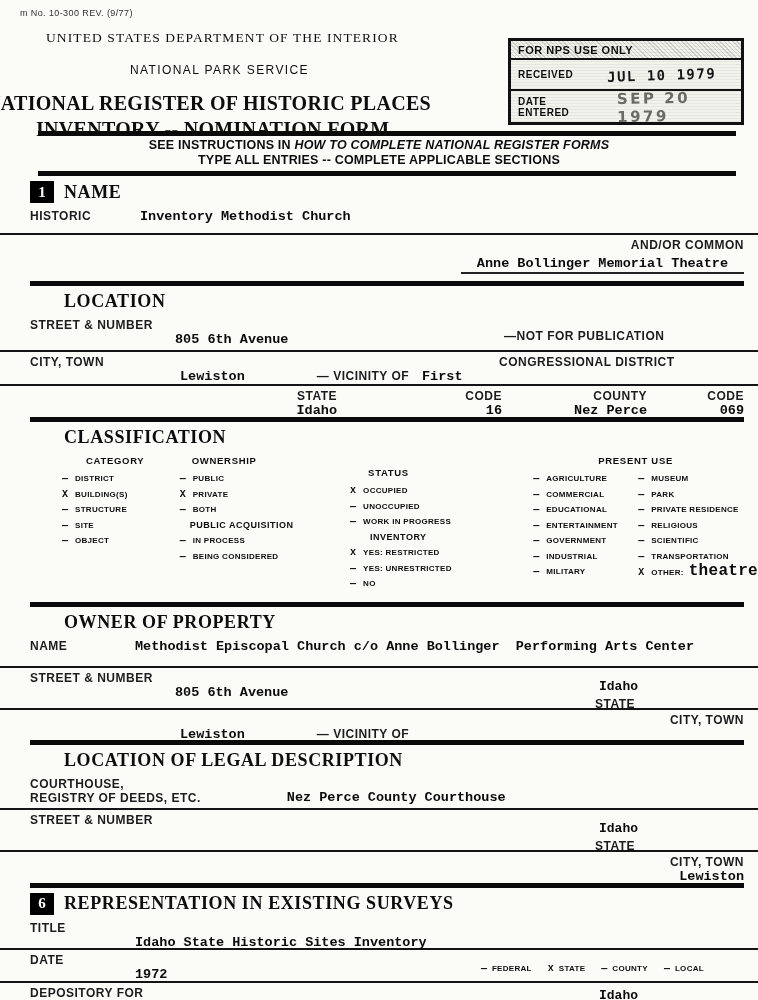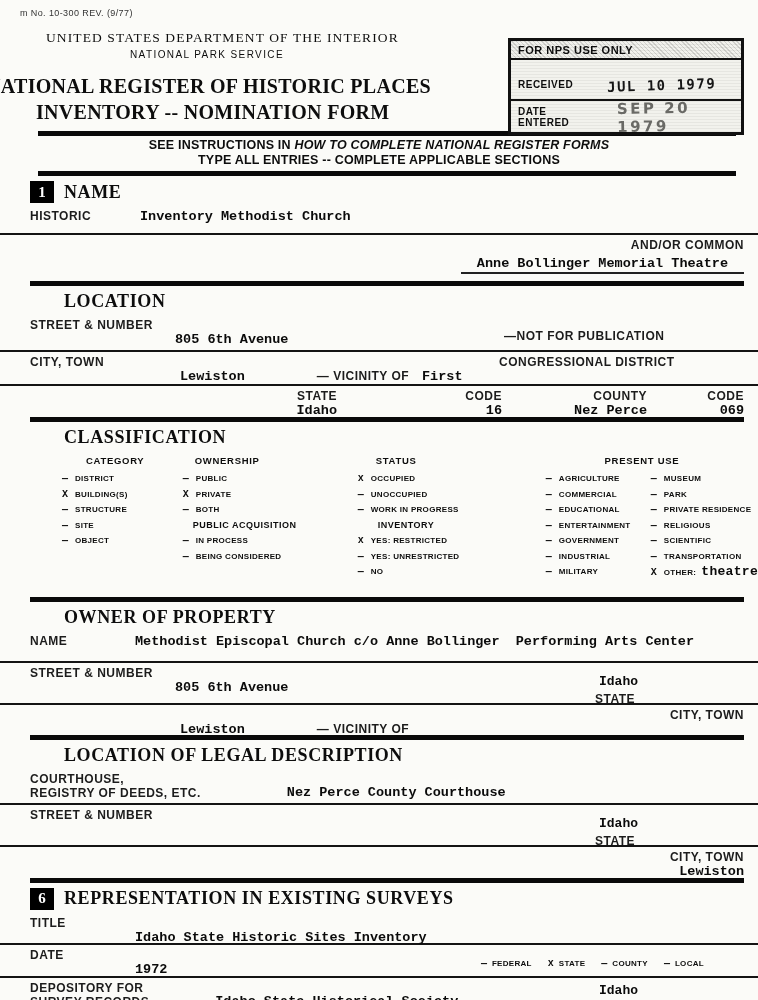--- a/index.html
+++ b/index.html
@@ -6,33 +6,33 @@
   html,body { background:#ffffff; }
   .page {
     position:relative; width:758px; height:1000px; margin:0 auto;
     background:#fbfbf8; color:#0d0d0d; overflow:hidden;
     font-family:"Liberation Sans", sans-serif;
   }
   
   .formno { position:absolute; top:8px; left:20px; font-size:9px; letter-spacing:.4px; color:#333; }
   .hdr { position:relative; height:131px; padding-top:30px;border-radius:23px; }
   .dept1 { font-family:"Liberation Serif", serif; font-size:13.5px; letter-spacing:1.1px; margin-left:46px; }
-  .dept2 { font-size:10px; letter-spacing:1.4px; margin-left:130px; margin-top:3px; }
+  .dept2 { font-size:12px; letter-spacing:1.4px; margin-left:130px; margin-top:17px; }
   .bigtitle { font-family:"Liberation Serif", serif; font-weight:bold; font-size:20px; letter-spacing:.3px; margin-top:13px; line-height:1.3; }
   .bigtitle .t1 { display:block; margin-left:-14px; white-space:nowrap; }
   .bigtitle .t2 { display:block; margin-left:36px; }
   
   .nps { position:absolute; top:38px; right:14px; width:236px; border:3px solid #111;
          background:
            repeating-linear-gradient(0deg, rgba(0,0,0,.05) 0 1px, transparent 1px 3px),
            #f2f2ed; }
   .nps-head { padding:3px 7px 2px; border-bottom:2px solid #111; font-weight:bold; font-size:11px; letter-spacing:.5px;
               background: repeating-linear-gradient(45deg, rgba(0,0,0,.14) 0 1px, transparent 1px 3px); }
   .nps-row { display:flex; align-items:center; height:31px; padding:0 7px; }
-  .nps-row.mid { border-bottom:2px solid #111;margin-top:10px; }
+  .nps-row.mid { border-bottom:2px solid #111; }
   .nps-lbl { font-size:10px; font-weight:bold; letter-spacing:.5px; }
   .stamp-jul { font-family:"DejaVu Sans Mono", monospace; font-weight:bold; font-size:14px; letter-spacing:1.5px;
                margin-left:34px; transform:rotate(-2deg); color:#161616; }
   .stamp-sep { font-family:"DejaVu Sans", sans-serif; font-weight:bold; font-size:15px; letter-spacing:2.5px;
                margin-left:26px; transform:rotate(-1deg); color:#6a6a66; }
   
   .bar { height:5px; background:#0a0a0a; margin:0 14px 0 30px; }
   .bar.top { margin:0 22px 0 38px; }
   .instr { text-align:center; font-weight:bold; font-size:12.5px; line-height:15px; padding:2px 0 3px; letter-spacing:.2px; }
   .instr .it { font-style:italic; }
@@ -58,31 +58,31 @@
   .cong-cell { width:330px; }
   .cong-cell .flabel { margin-left:85px; }
   .codes { display:flex; }
   .codes .c1 { width:307px; } .codes .c2 { width:165px; } .codes .c3 { width:145px; } .codes .c4 { flex:1; }
   .state-cell { width:235px; padding-top:8px; }
   .state-cell .typed { margin-left:90px; font-size:13px; }
   .state-cell .flabel { margin-left:86px; margin-top:3px; }
   .lbl2line { display:inline-block; vertical-align:top; }
   .beside { display:flex; align-items:flex-end; gap:26px; }
   
-  .cls-cols { display:flex; padding:4px 0 16px 62px;gap:16px; }
+  .cls-cols { display:flex; padding:4px 0 10px 62px;gap:16px; }
   .col-cat { width:112px; } .col-own { width:170px; } .col-stat { width:184px; } .col-use { flex:1; }
   .col-h { font-size:9.5px; font-weight:bold; letter-spacing:.7px; margin-bottom:5px; }
-  .col-cat .col-h { margin-left:24px; } .col-own .col-h { margin-left:12px; } .col-stat .col-h { margin-left:18px; }
+  .col-cat .col-h { margin-left:24px; } .col-own .col-h { margin-left:12px; } .col-stat .col-h { margin-left:18px;margin-top:12px; }
   .col-use .col-h { text-align:center; margin-right:20px; }
   .chk { display:flex; align-items:baseline; font-size:8px; font-weight:bold; letter-spacing:.3px; line-height:15.5px; }
   .mk { min-width:13px; font-family:"Liberation Mono", monospace; font-size:10px; font-weight:bold; }
   .subhead { font-size:9px; font-weight:bold; letter-spacing:.5px; line-height:15.5px; margin-left:10px; }
   .use-cols { display:flex; }
   .ucol1 { width:105px; } .ucol2 { flex:1; }
-  .other-val { font-size:13px; margin-left:5px; }
+  .other-val { font-size:16px; margin-left:5px; }
   
   .levels { display:flex; gap:16px; align-self:flex-end; padding-bottom:3px; margin-right:40px; }
   .lv { display:flex; align-items:baseline; font-size:8px; font-weight:bold; letter-spacing:.3px; }
   .lv .mk { min-width:11px; }
 </style>
 </head>
 <body>
 
 <div class="page">
 

